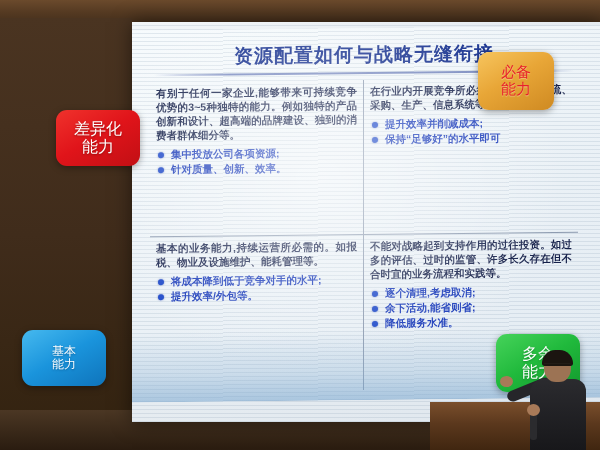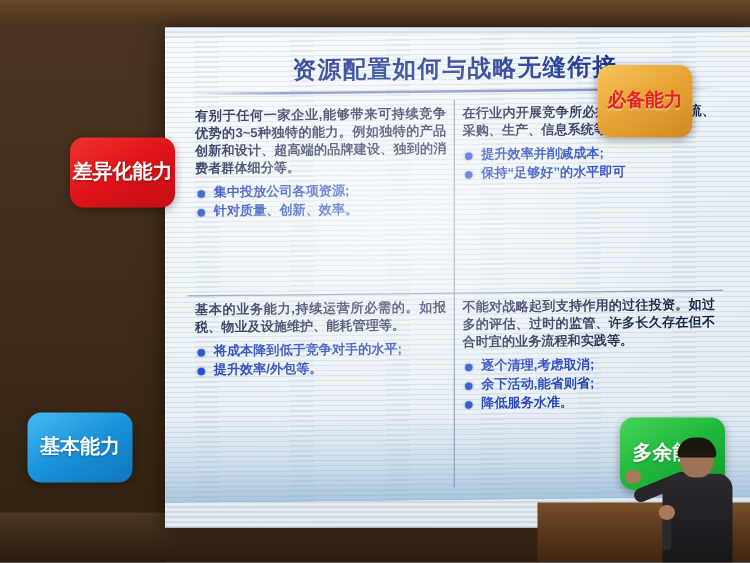--- a/index.html
+++ b/index.html
@@ -61,34 +61,34 @@
   .cell.bb{border-bottom:1px solid #8d9bb0;}
   .para{font-size:10.5px;line-height:14px;color:#14204a;font-weight:600;
     text-shadow:0 0 1px rgba(255,255,255,.9);margin:0 0 5px 0;text-align:justify;}
   .bullets{list-style:none;margin:0;padding:0;}
   .bullets li{position:relative;padding-left:15px;font-size:10.5px;line-height:15px;
     color:#1638b8;font-weight:bold;text-shadow:0 0 1px rgba(255,255,255,.85);}
   .bullets li .dot{position:absolute;left:2px;top:5px;width:6px;height:6px;
     border-radius:50%;background:#1a46c8;box-shadow:0 0 2px rgba(0,40,160,.6);}
 
   
-  .badge{position:absolute;border-radius:11px;display:flex;flex-direction:row;
+  .badge{position:absolute;border-radius:11px;display:flex;flex-direction:column;
     align-items:center;justify-content:center;text-align:center;
-    font-weight:bold;line-height:1.12;z-index:6;
+    font-weight:normal;line-height:1.12;z-index:6;
     box-shadow:0 2px 7px rgba(0,0,0,.35);}
   .badge span{display:block;}
   .b-diff{left:56px;top:70px;width:84px;height:56px;font-size:16px;
     color:#ffffff;
     background:linear-gradient(150deg,#f0322c 0%,#e0141a 48%,#c20f14 100%);
     text-shadow:0 1px 2px rgba(90,0,0,.55);margin-top:40px;}
   .b-must{left:478px;top:52px;width:76px;height:58px;font-size:15px;
     color:#e8202a;
     background:linear-gradient(150deg,#f7c55e 0%,#e8a637 45%,#cf8a22 100%);
     text-shadow:0 1px 1px rgba(255,240,200,.5);}
-  .b-basic{left:22px;top:330px;width:84px;height:56px;font-size:16px;
+  .b-basic{left:22px;top:330px;width:84px;height:56px;font-size:12px;
     color:#ffffff;
     background:linear-gradient(150deg,#46b9ef 0%,#1a94dc 48%,#0f74bb 100%);
     text-shadow:0 1px 2px rgba(0,50,90,.45);}
   .b-extra{left:496px;top:334px;width:84px;height:58px;font-size:16px;
     color:#ffffff;
     background:linear-gradient(150deg,#46d35a 0%,#20b93c 48%,#13982d 100%);
     text-shadow:0 1px 2px rgba(0,70,20,.4);}
 
   
   .presenter{position:absolute;left:524px;top:352px;width:70px;height:98px;z-index:9;}

